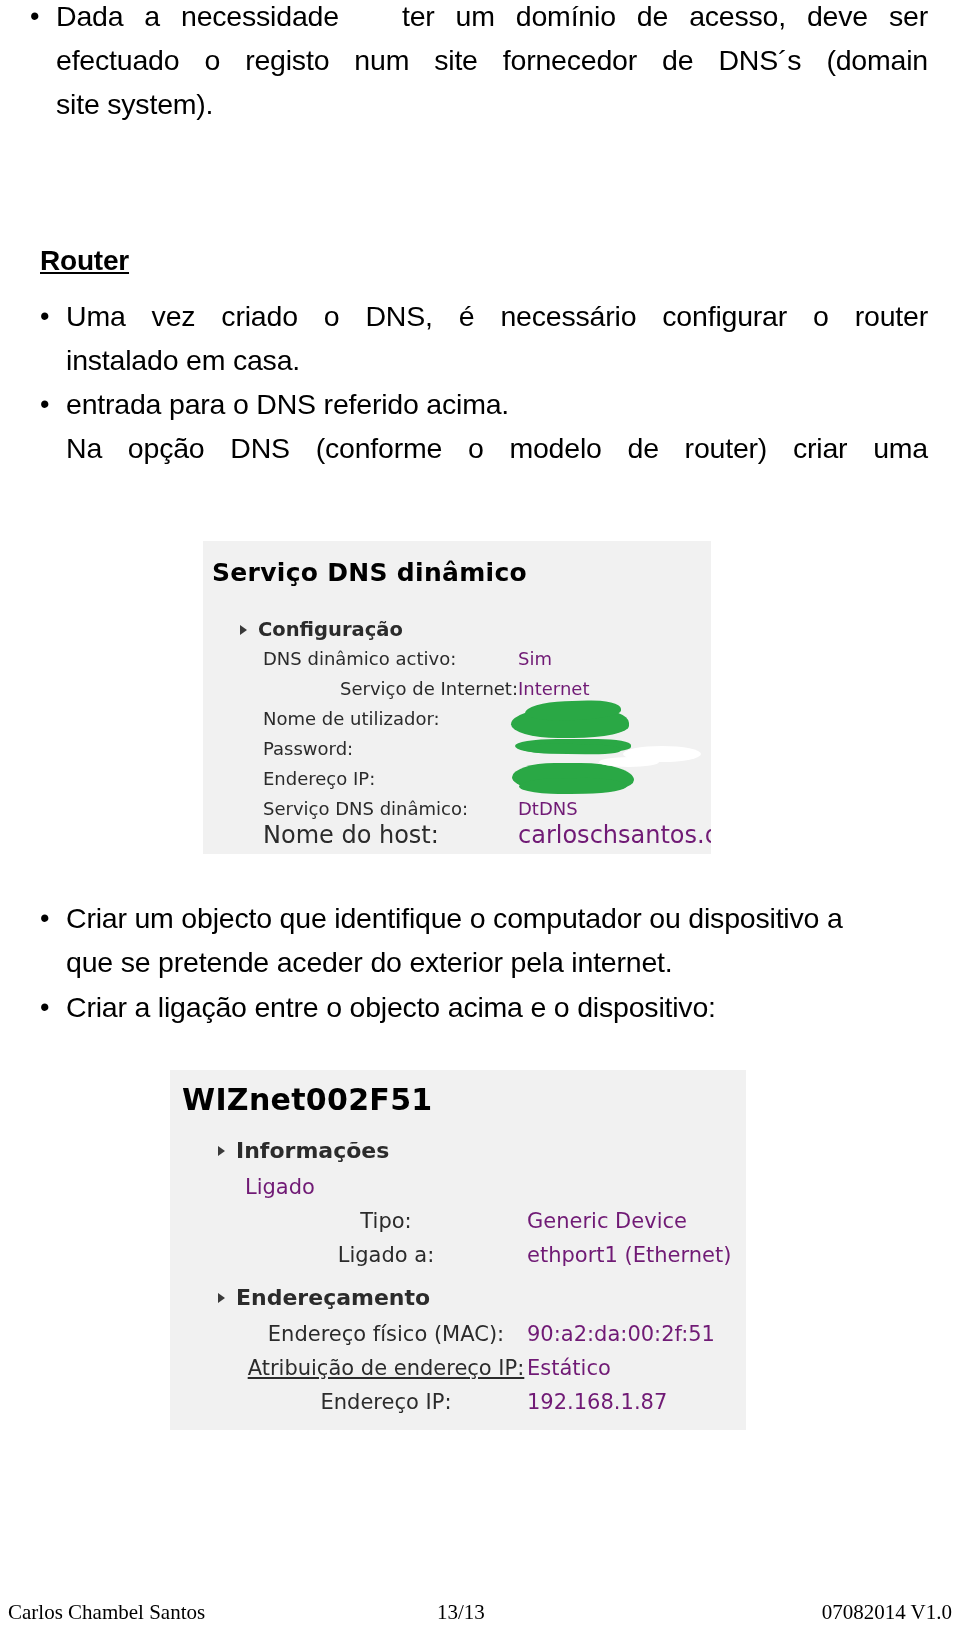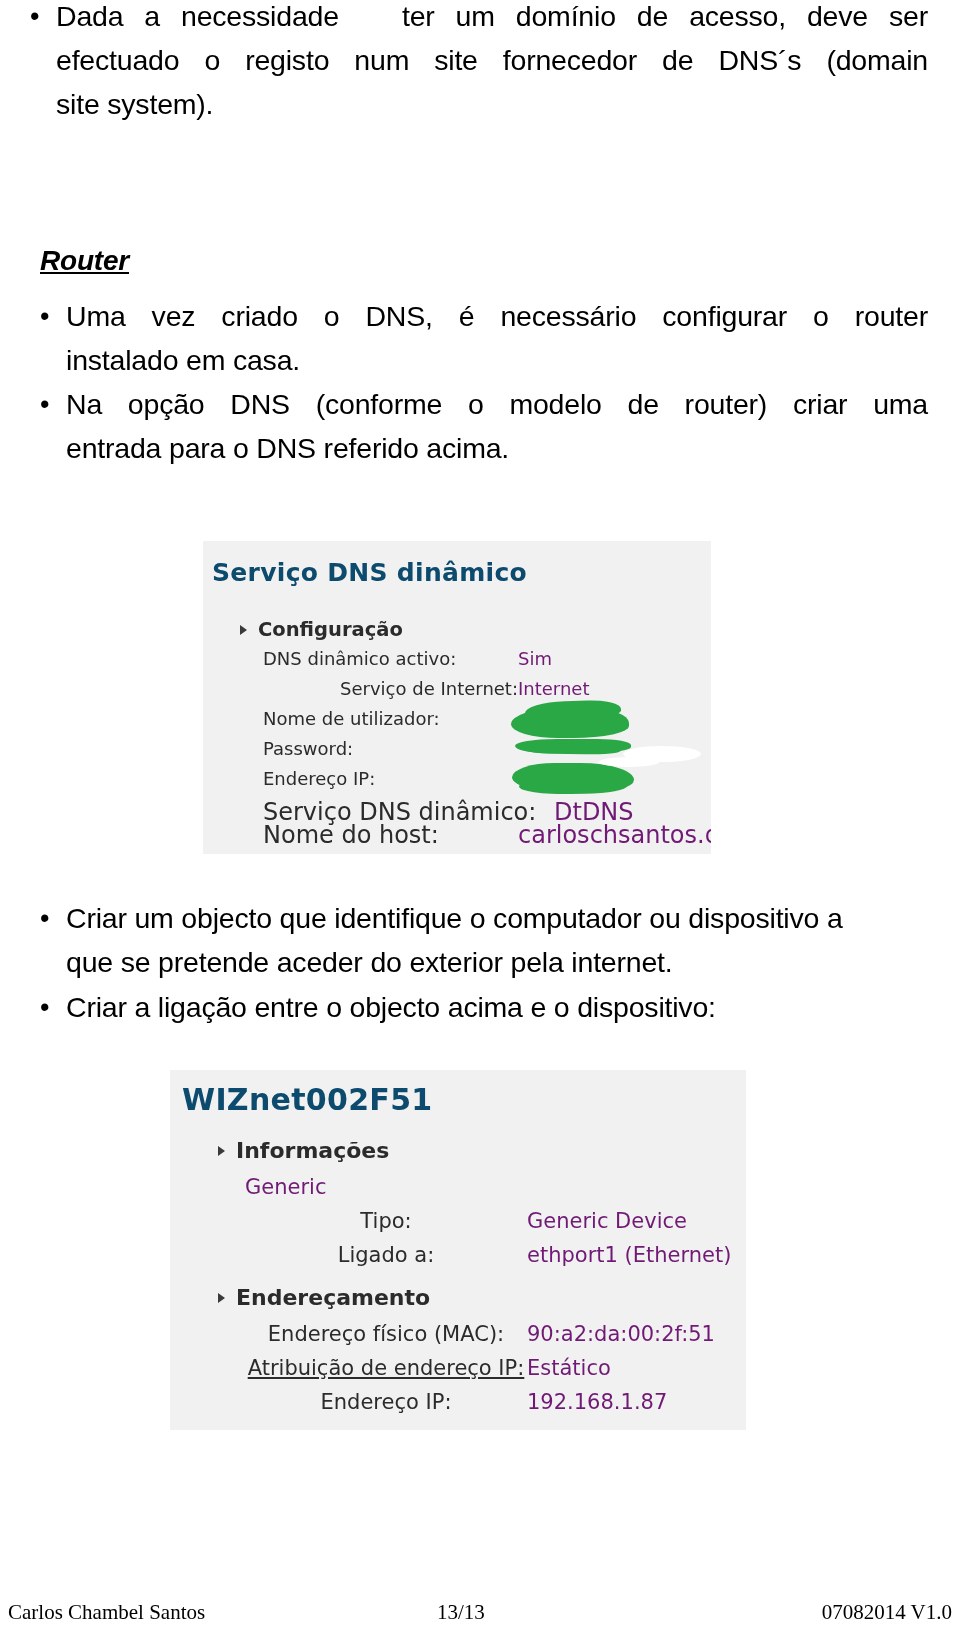--- a/index.html
+++ b/index.html
@@ -65,21 +65,21 @@
   .shot {
     position: absolute;
     background: #f1f1f1;
     font-family: "DejaVu Sans", sans-serif;
     color: #2b2b2b;
     overflow: hidden;
   }
   .shot-title {
     position: absolute;
     font-weight: bold;
-    color: #0c4a6e;
+    color: #000000;
     letter-spacing: 0.3px;
   }
   .shot-group {
     position: absolute;
     display: flex;
     align-items: center;
     font-weight: bold;
     color: #2b2b2b;
   }
   .tri {
@@ -142,35 +142,35 @@
 
   <div class="bullet-block" style="left:30px; top:-6px; width:898px;">
     <div class="bullet-dot">•</div>
     <div class="bullet-body">
       <span class="line justified">Dada a necessidade   ter um domínio de acesso, deve ser</span>
       <span class="line justified">efectuado o registo num site fornecedor de DNS´s (domain</span>
       <span class="line">site system).</span>
     </div>
   </div>
 
-  <div class="section-heading" style="left:40px; top:243px;font-style:italic;">Router</div>
+  <div class="section-heading" style="left:40px; top:243px;">Router</div>
 
   <div class="bullet-block" style="left:40px; top:294px; width:888px;">
     <div class="bullet-dot">•</div>
     <div class="bullet-body">
       <span class="line justified">Uma vez criado o DNS, é necessário configurar o router</span>
       <span class="line">instalado em casa.</span>
     </div>
   </div>
 
   <div class="bullet-block" style="left:40px; top:382px; width:888px;">
     <div class="bullet-dot">•</div>
     <div class="bullet-body">
+      <span class="line">entrada para o DNS referido acima.</span>
       <span class="line justified">Na opção DNS (conforme o modelo de router) criar uma</span>
-      <span class="line">entrada para o DNS referido acima.</span>
     </div>
   </div>
 
   <div class="shot" style="left:203px; top:541px; width:508px; height:313px;">
 
     <div class="shot-title" style="left:9px; top:17px; font-size:25px;">Serviço DNS dinâmico</div>
 
     <div class="shot-group" style="left:37px; top:77px; font-size:19.5px;">
       <span class="tri"></span>
       <span>Configuração</span>
@@ -194,21 +194,21 @@
     <div class="shot-row" style="left:60px; top:197px; font-size:18px;">
       <span class="lbl" style="width:255px;">Password:</span>
       <span class="val"></span>
     </div>
 
     <div class="shot-row" style="left:60px; top:227px; font-size:18px;">
       <span class="lbl" style="width:255px;">Endereço IP:</span>
       <span class="val"></span>
     </div>
 
-    <div class="shot-row" style="left:60px; top:257px; font-size:24px;gap:36px;">
+    <div class="shot-row" style="left:60px; top:257px; font-size:18px;">
       <span class="lbl" style="width:255px;">Serviço DNS dinâmico:</span>
       <span class="val">DtDNS</span>
     </div>
 
     <div class="shot-row" style="left:60px; top:280px; font-size:24px;">
       <span class="lbl" style="width:255px;">Nome do host:</span>
       <span class="val">carloschsantos.dtdns.net</span>
     </div>
 
     <div class="redact r1" style="left:308px; top:167px; width:118px; height:30px;"></div>
@@ -242,21 +242,21 @@
   <div class="shot" style="left:170px; top:1070px; width:576px; height:360px;text-align:center;">
 
     <div class="shot-title" style="left:12px; top:12px; font-size:30px;">WIZnet002F51</div>
 
     <div class="shot-group" style="left:48px; top:68px; font-size:22px;">
       <span class="tri"></span>
       <span>Informações</span>
     </div>
 
     <div class="shot-row" style="left:75px; top:105px; font-size:21px;">
-      <span class="val">Generic</span>
+      <span class="val">Ligado</span>
     </div>
 
     <div class="shot-row" style="left:75px; top:139px; font-size:21px;">
       <span class="lbl" style="width:282px;">Tipo:</span>
       <span class="val">Generic Device</span>
     </div>
 
     <div class="shot-row" style="left:75px; top:173px; font-size:21px;">
       <span class="lbl" style="width:282px;">Ligado a:</span>
       <span class="val">ethport1 (Ethernet)</span>

